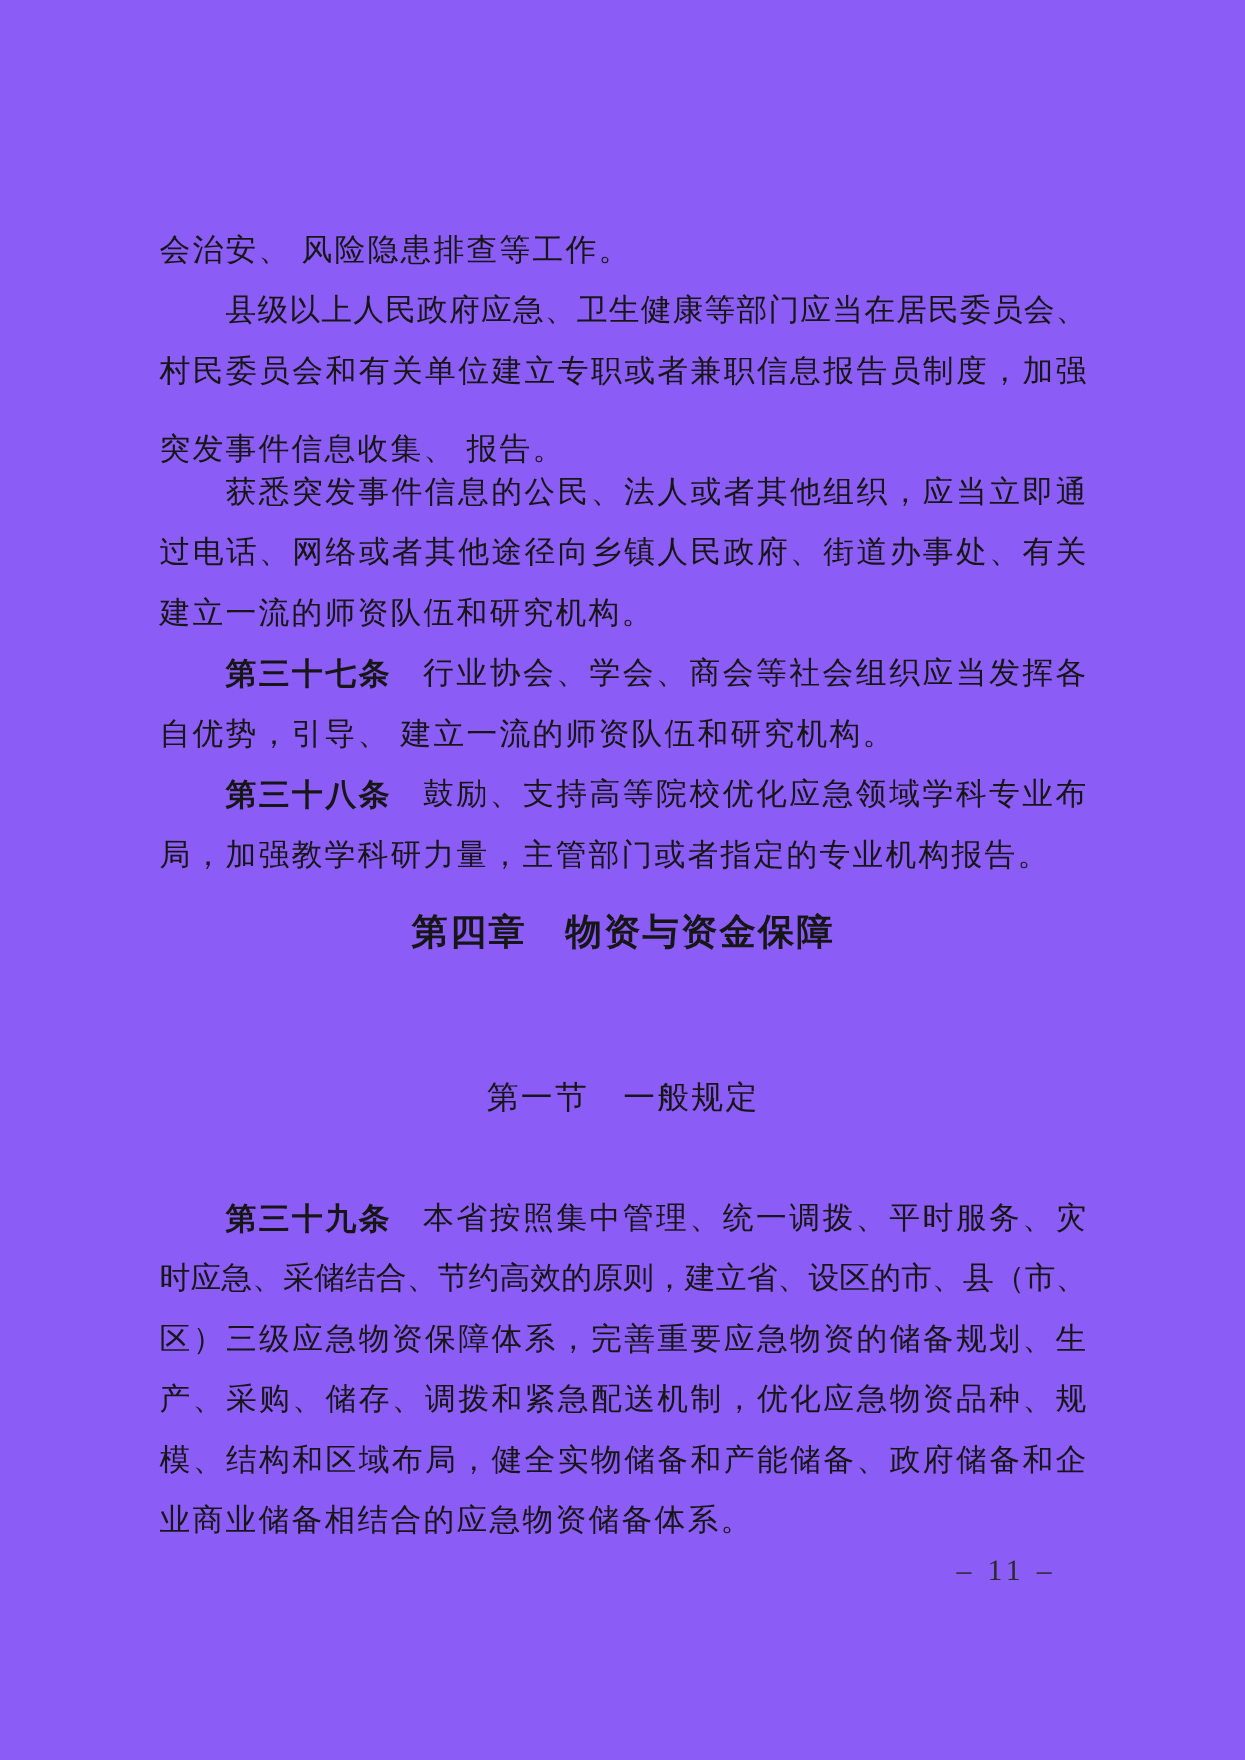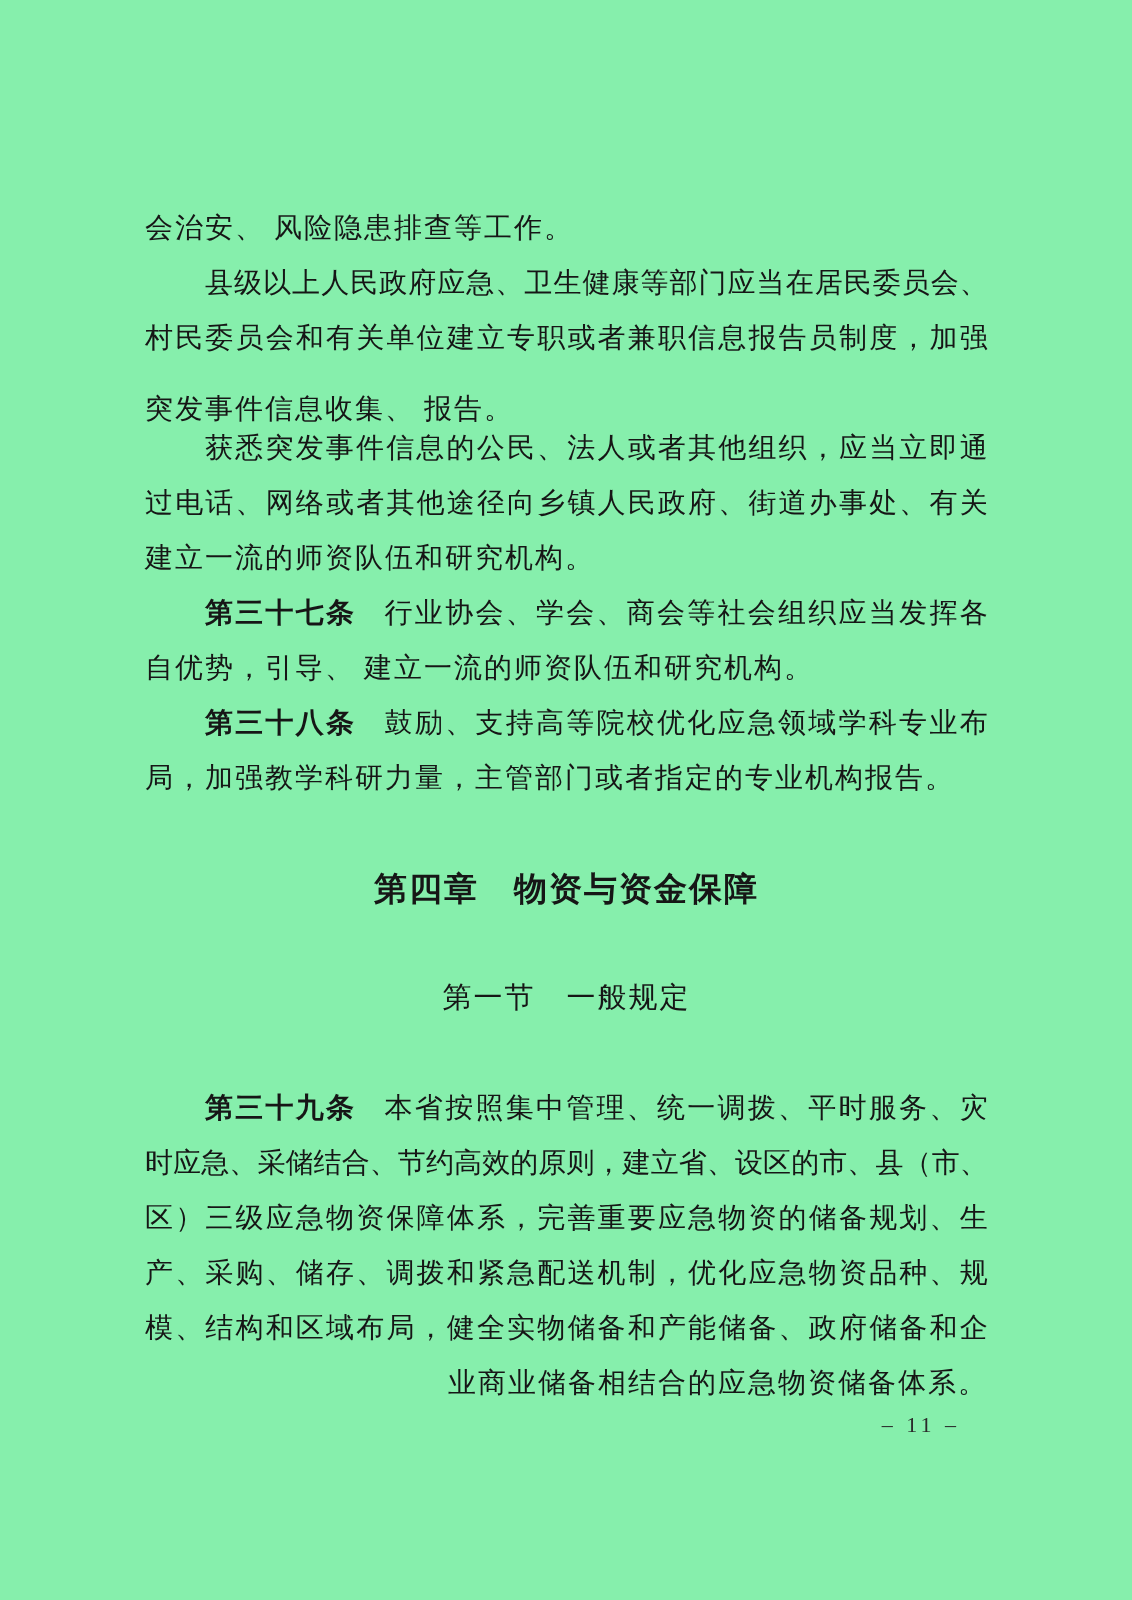--- a/index.html
+++ b/index.html
@@ -1,20 +1,20 @@
 <!DOCTYPE html>
 <html><head>
 <meta charset="utf-8">
 <style>
   html,body{margin:0;padding:0;}
   .page{
     position:relative;
     width:1132px;
     height:1600px;
-    background:#86efac;
+    background:#8b5cf6;
     overflow:hidden;
     font-family:"Liberation Serif","DejaVu Serif",serif;
     color:#161616;
   }
   .line{
     position:absolute;
     left:145px;
     width:843px;
     box-sizing:border-box;
   }
@@ -53,21 +53,21 @@
     line-height:50px;
     text-align:center;
     font-size:29px;
     letter-spacing:2px;
     font-family:"Liberation Serif","DejaVu Serif",serif;
   }
   .pagenum{
     position:absolute;
     top:1412px;
     right:172px;
-    font-size:22px;
+    font-size:27px;
     letter-spacing:4px;
     color:#2a2a2a;
     font-family:"Liberation Serif","DejaVu Serif",serif;
   }
 </style>
 </head>
 <body>
 
 <div class="page">
   <div id="body-text">
@@ -242,21 +242,21 @@
         <span>急</span>
         <span>领</span>
         <span>域</span>
         <span>学</span>
         <span>科</span>
         <span>专</span>
         <span>业</span>
         <span>布</span>
       </div>
       <div class="line bodyline" style="top: 755px;">局，加强教学科研力量，主管部门或者指定的专业机构报告。</div>
-      <div class="line chapter" style="top: 864px; font-family: Liberation Serif, serif;">第四章　物资与资金保障</div>
+      <div class="line chapter" style="top: 823px; font-family: Liberation Serif, serif;">第四章　物资与资金保障</div>
       <div class="line section" style="top: 975px; font-family: Liberation Mono, monospace;">第一节　一般规定</div>
       <div class="line bodyline just indent" style="top: 1085px;">
         <span class="b">第</span>
         <span class="b">三</span>
         <span class="b">十</span>
         <span class="b">九</span>
         <span class="b">条</span>
         <span class="gap"></span>
         <span>本</span>
         <span>省</span>
@@ -394,16 +394,16 @@
         <span>储</span>
         <span>备</span>
         <span>、</span>
         <span>政</span>
         <span>府</span>
         <span>储</span>
         <span>备</span>
         <span>和</span>
         <span>企</span>
       </div>
-      <div class="line bodyline" style="top: 1360px; text-align: right;">业商业储备相结合的应急物资储备体系。</div>
+      <div class="line bodyline" style="top: 1360px;">业商业储备相结合的应急物资储备体系。</div>
     </div>
   <div class="pagenum">– 11 –</div>
 </div>
 
 </body></html>

